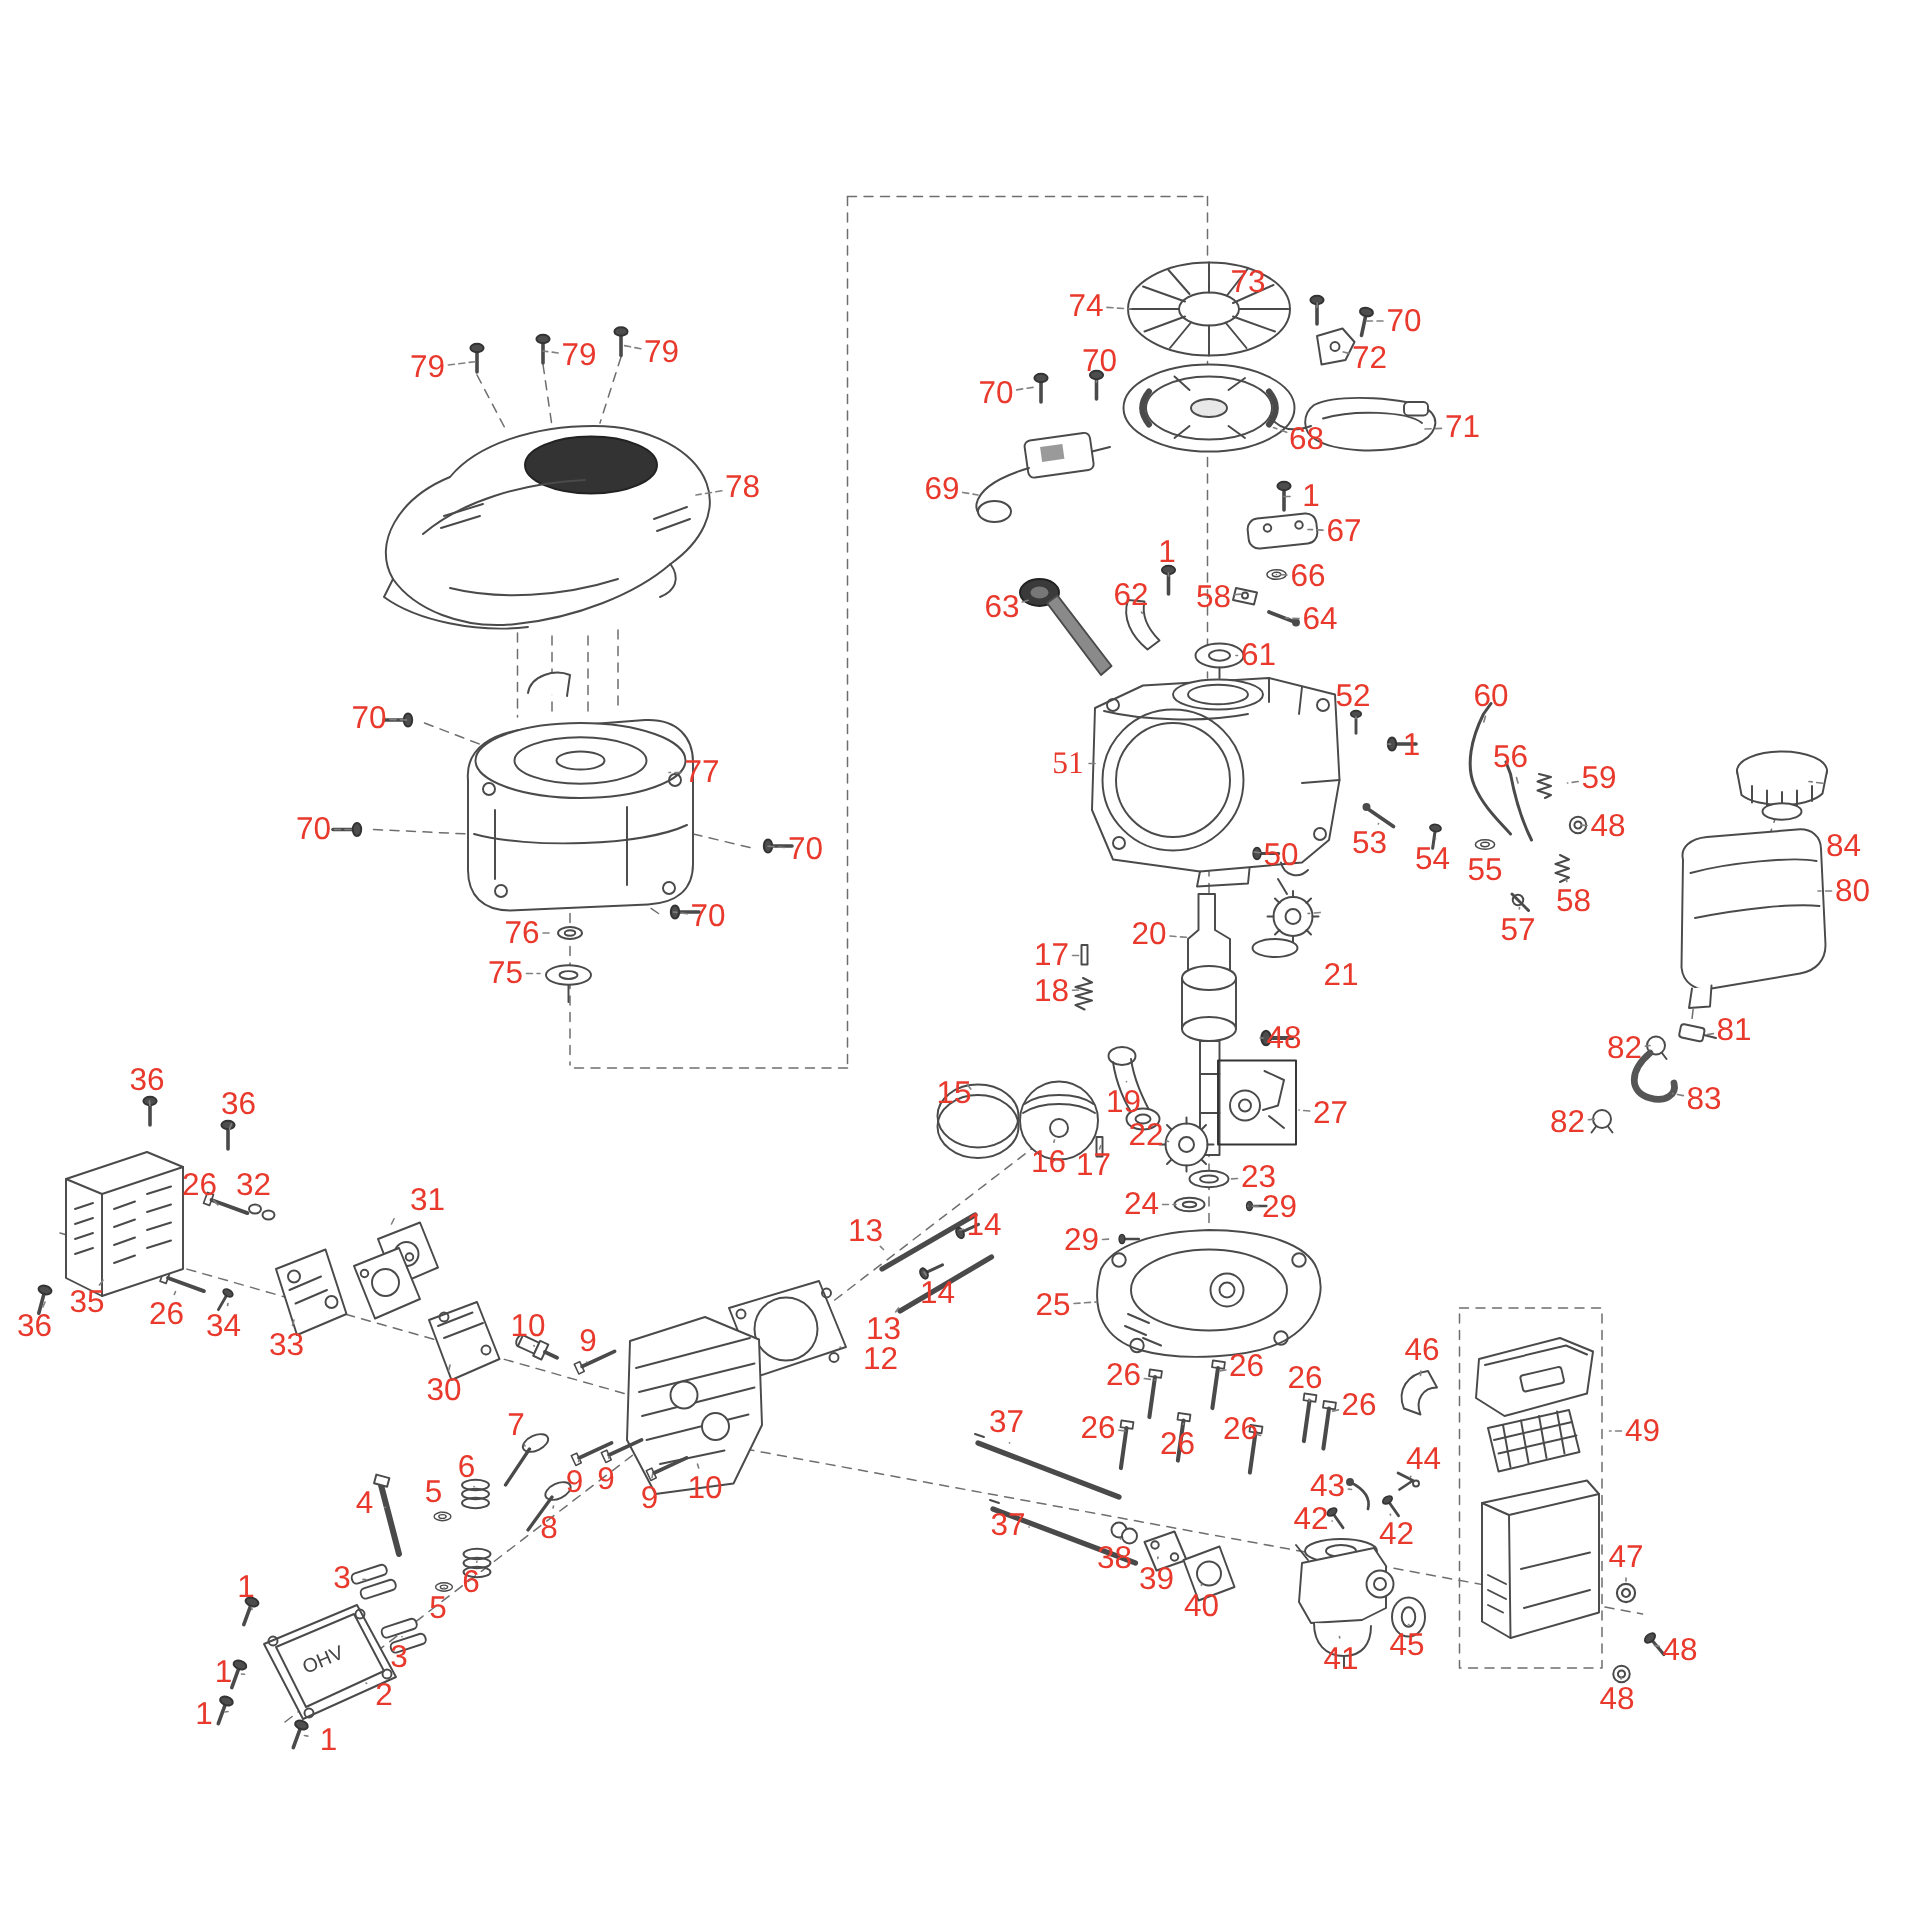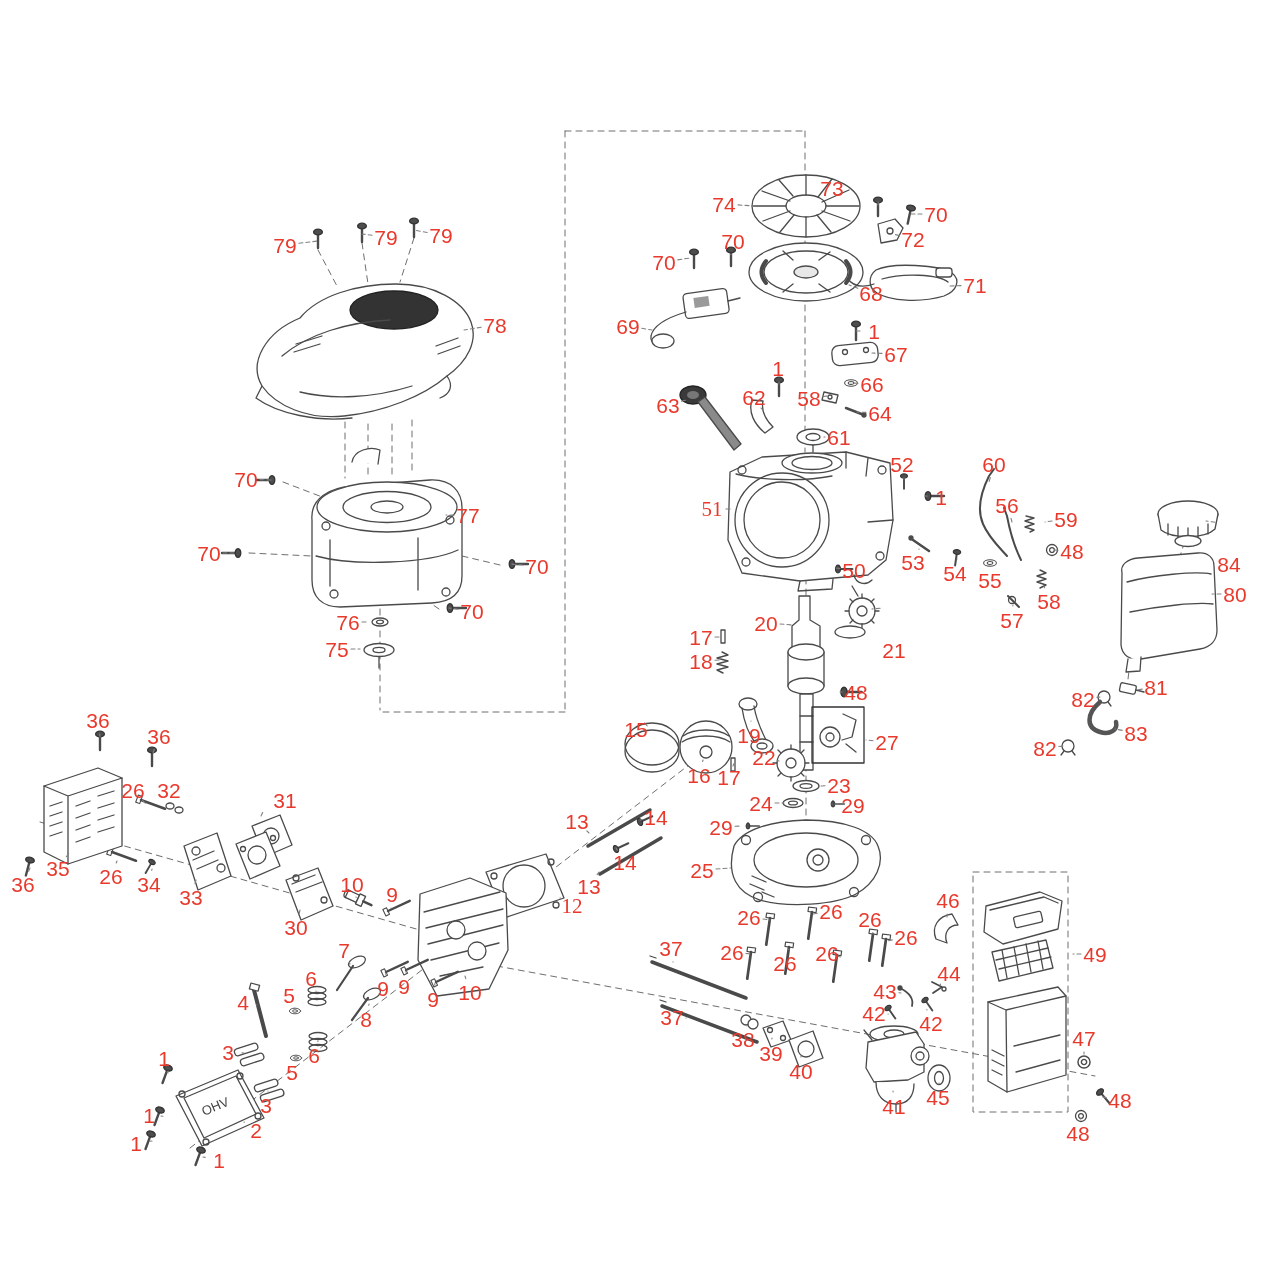--- a/index.html
+++ b/index.html
@@ -726,21 +726,21 @@
       <div class="part-label" style="left: 729px; top: 777px;">17</div>
       <div class="part-label" style="left: 839px; top: 785px;">23</div>
       <div class="part-label" style="left: 761px; top: 803px;">24</div>
       <div class="part-label" style="left: 853px; top: 805px;">29</div>
       <div class="part-label" style="left: 721px; top: 827px;">29</div>
       <div class="part-label" style="left: 702px; top: 870px;">25</div>
       <div class="part-label" style="left: 656px; top: 817px;">14</div>
       <div class="part-label" style="left: 577px; top: 821px;">13</div>
       <div class="part-label" style="left: 625px; top: 862px;">14</div>
       <div class="part-label" style="left: 589px; top: 886px;">13</div>
-      <div class="part-label" style="left: 572px; top: 906px; font-family: Liberation Serif, serif;">12</div>
+      <div class="part-label" style="left: 587px; top: 906px;">12</div>
       <div class="part-label" style="left: 98px; top: 720px;">36</div>
       <div class="part-label" style="left: 159px; top: 736px;">36</div>
       <div class="part-label" style="left: 133px; top: 790px;">26</div>
       <div class="part-label" style="left: 169px; top: 790px;">32</div>
       <div class="part-label" style="left: 285px; top: 800px;">31</div>
       <div class="part-label" style="left: 58px; top: 868px;">35</div>
       <div class="part-label" style="left: 23px; top: 884px;">36</div>
       <div class="part-label" style="left: 111px; top: 876px;">26</div>
       <div class="part-label" style="left: 149px; top: 884px;">34</div>
       <div class="part-label" style="left: 191px; top: 897px;">33</div>

